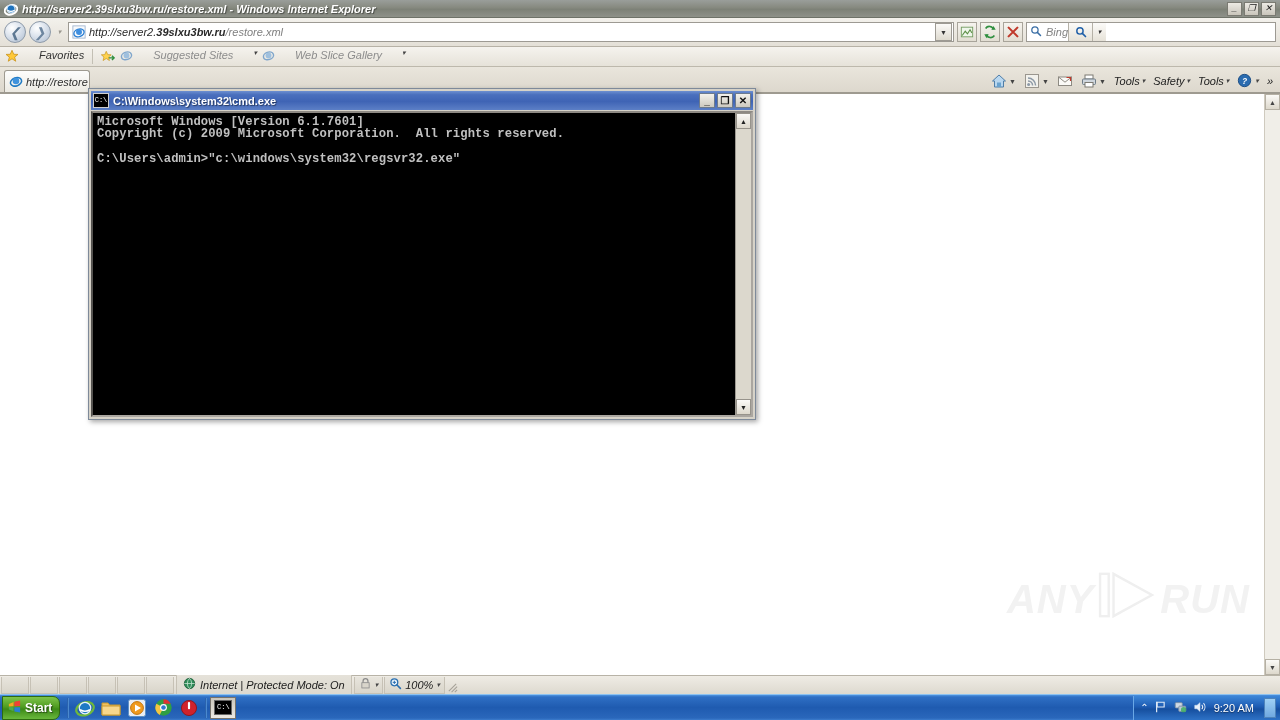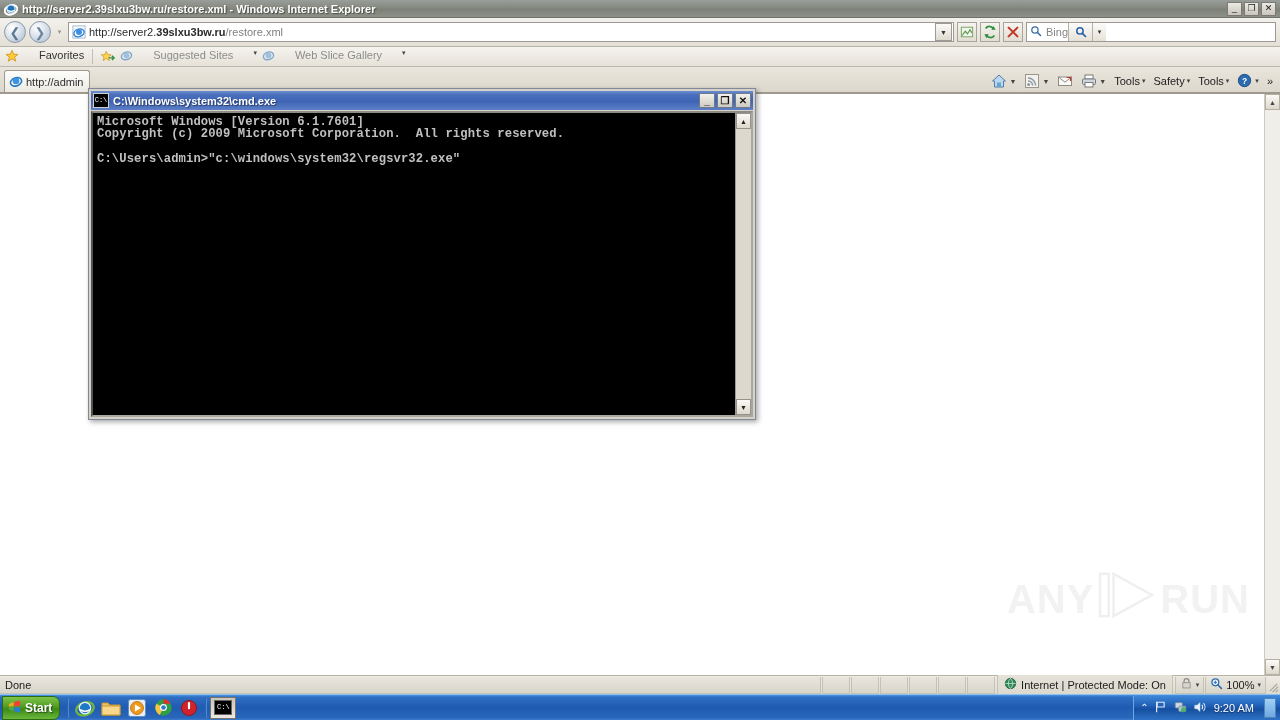--- a/index.html
+++ b/index.html
@@ -10,21 +10,21 @@
     font-family: "Liberation Sans", sans-serif;
     font-size: 11px;
     background: #ffffff;
   }
 
   
   #ie-window {
     position: absolute; left: 0; top: 0;
     width: 1280px; height: 694px;
     background: #f0abfc;
-    display: flex; flex-direction: column;
+    display: flex; flex-direction: column; font-style: italic;
   }
 
   
   .ie-titlebar {
     height: 18px;
     background: linear-gradient(to bottom, #9a9e9a 0%, #86897f 45%, #7d8177 55%, #8e9189 100%);
     display: flex; align-items: center;
     padding: 0 2px 0 4px;
     border-bottom: 1px solid #6e7268;
     position: relative;
@@ -466,21 +466,21 @@
   </div>
 
   <div class="ie-tabrow">
     <span class="ie-tab">
       <span>
         <svg width="14" height="14" viewBox="0 0 16 16">
           <ellipse cx="8" cy="9" rx="6.6" ry="4.6" fill="none" stroke="#1f7ac4" stroke-width="1.8" transform="rotate(-20 8 9)"></ellipse>
           <circle cx="8" cy="8" r="3.8" fill="#3f93dd"></circle>
         </svg>
       </span>
-      <span>http://admin</span>
+      <span>http://restore</span>
     </span>
 
     <span class="ie-cmdbar">
       <span class="cmd-item">
         <span class="cmd-icon">
           <svg width="16" height="16" viewBox="0 0 16 16">
             <path d="M8 2 L14.5 8 L12.5 8 L12.5 14 L3.5 14 L3.5 8 L1.5 8 Z" fill="#b9d7ef" stroke="#4f7ea8" stroke-width="1"></path>
             <rect x="6" y="9.5" width="4" height="4.5" fill="#6aa3cf"></rect>
           </svg>
         </span>
@@ -552,21 +552,20 @@
       </span>
       <span>RUN</span>
     </div>
     <div class="page-vscroll">
       <span class="sb-arrow">▲</span>
       <span class="sb-arrow">▼</span>
     </div>
   </div>
 
   <div class="ie-statusbar">
-    <span class="status-text">Done</span>
     <span class="status-cell" style="width:28px"></span>
     <span class="status-cell" style="width:28px"></span>
     <span class="status-cell" style="width:28px"></span>
     <span class="status-cell" style="width:28px"></span>
     <span class="status-cell" style="width:28px"></span>
     <span class="status-cell" style="width:28px"></span>
     <span class="status-zone">
       <span>
         <svg width="13" height="13" viewBox="0 0 16 16">
           <circle cx="8" cy="8" r="6.4" fill="#2e8b57" stroke="#1d5c39"></circle>

